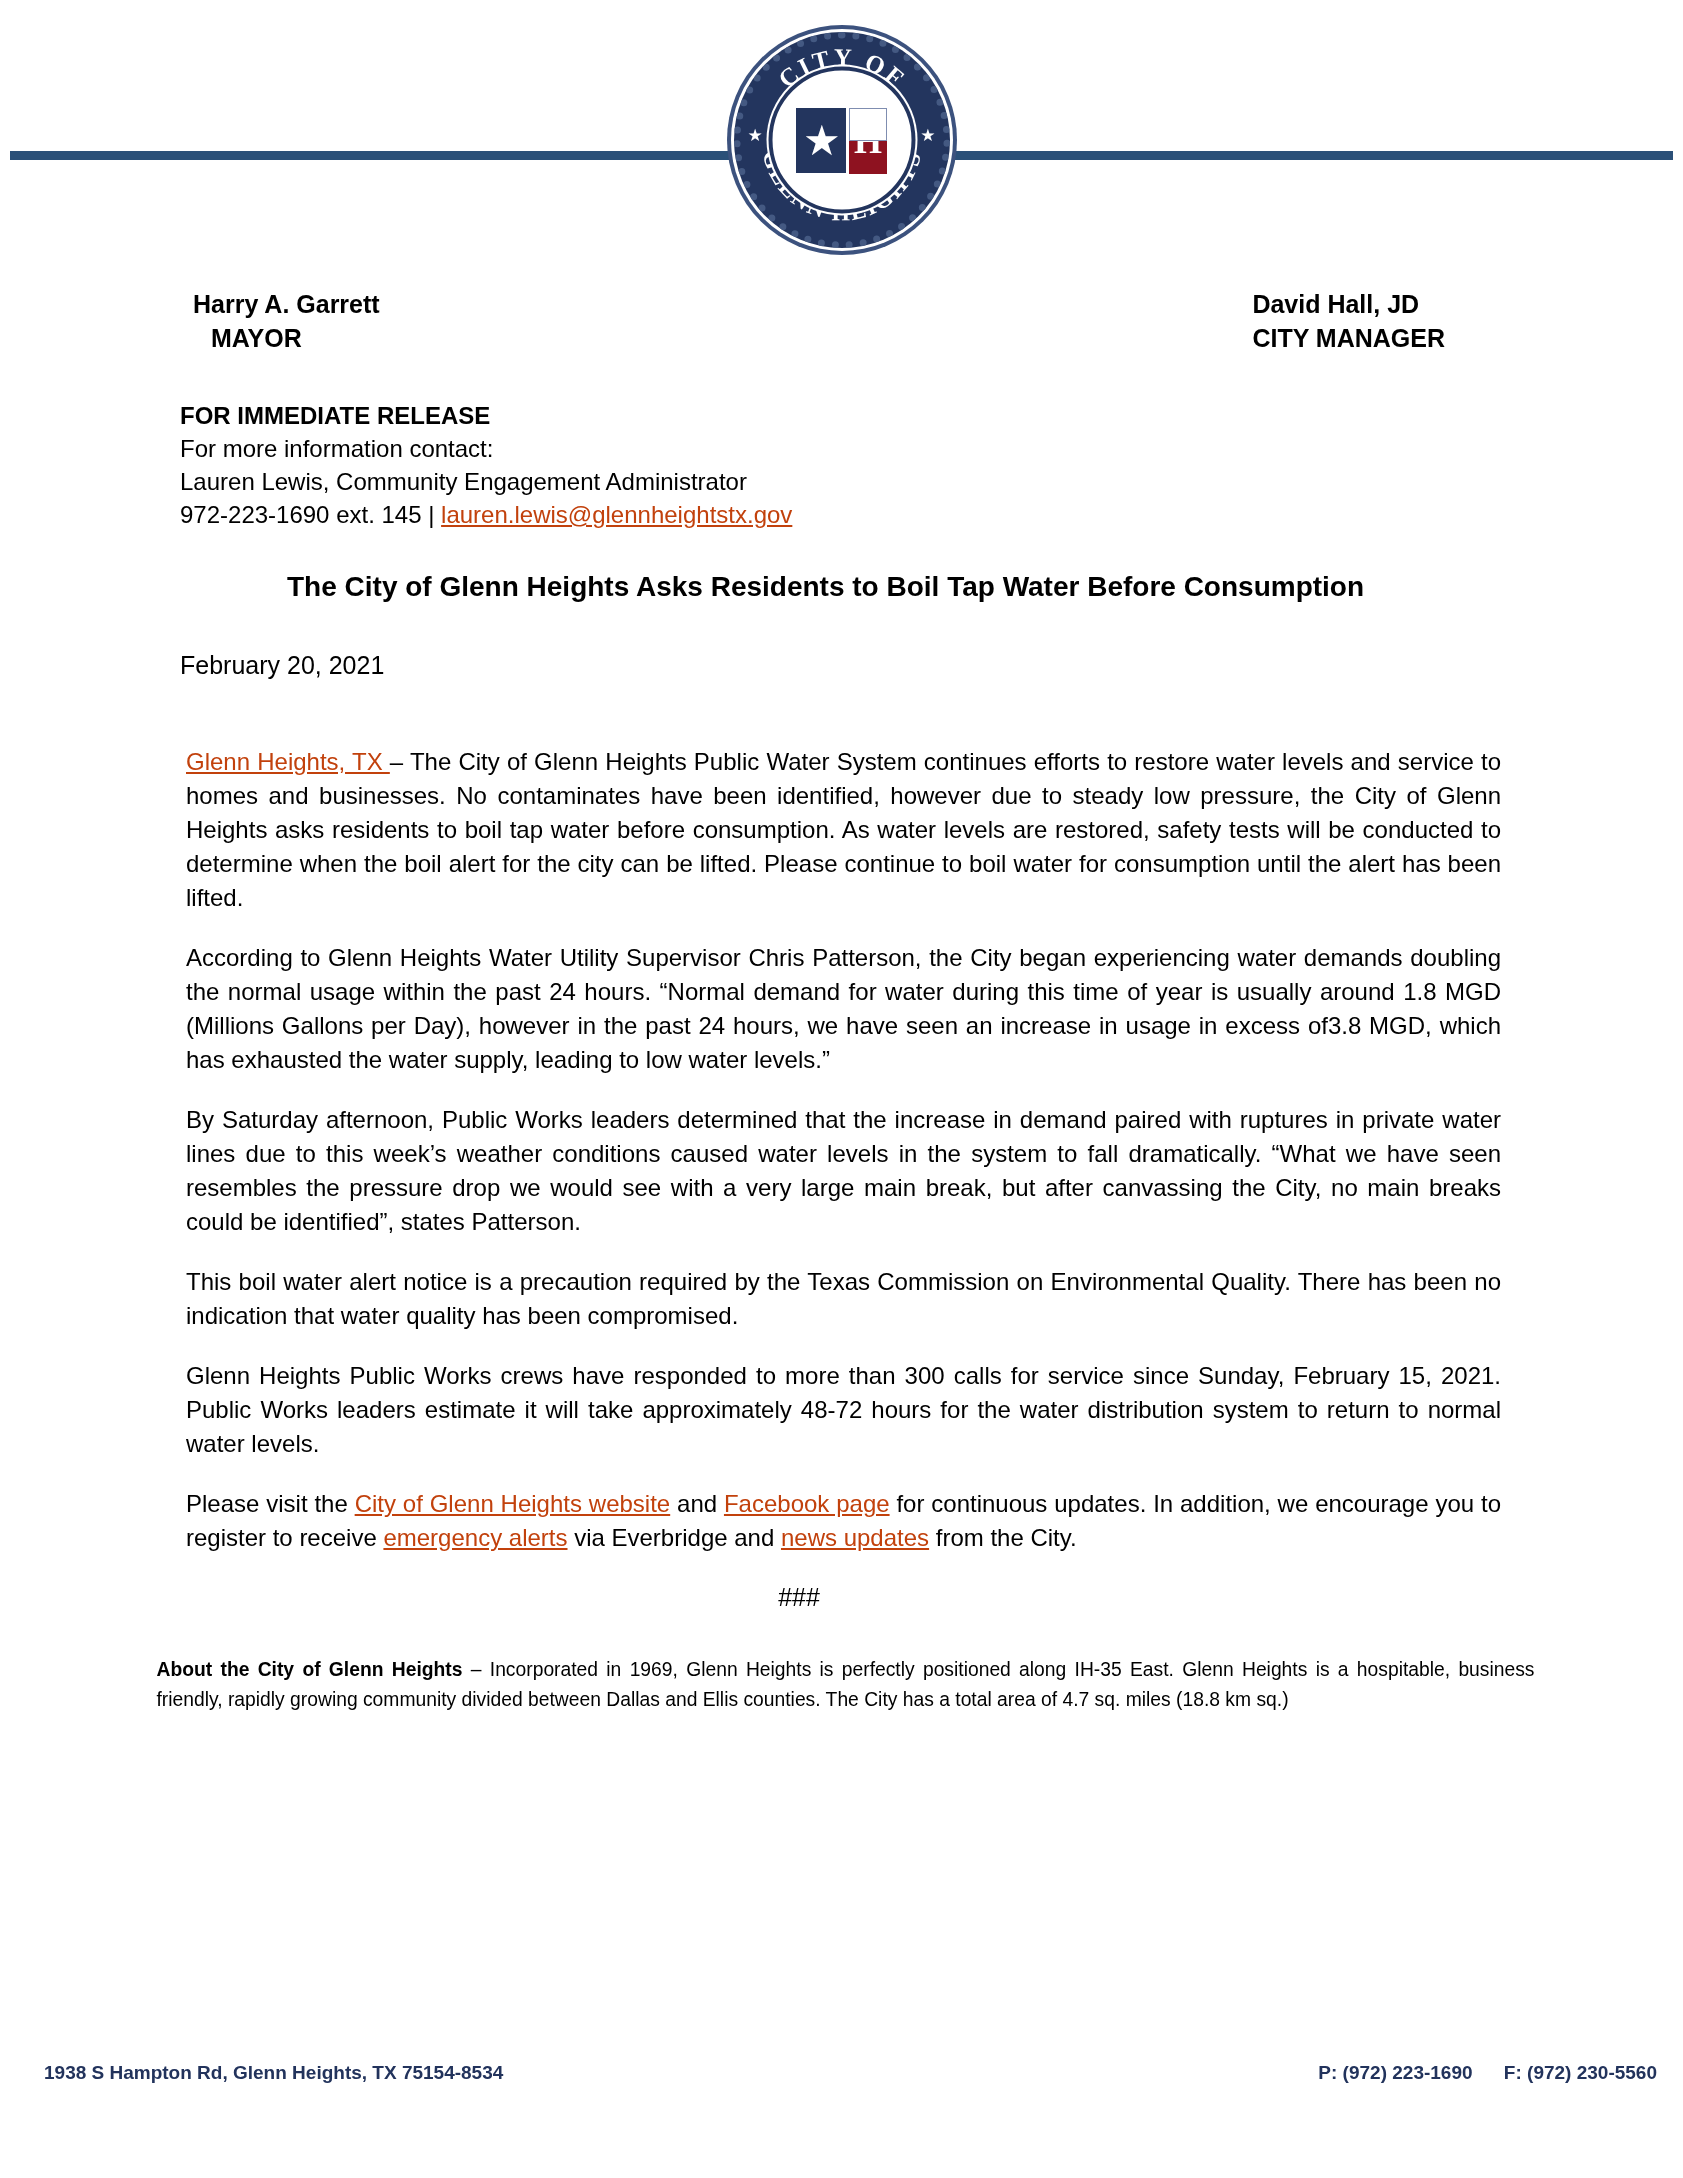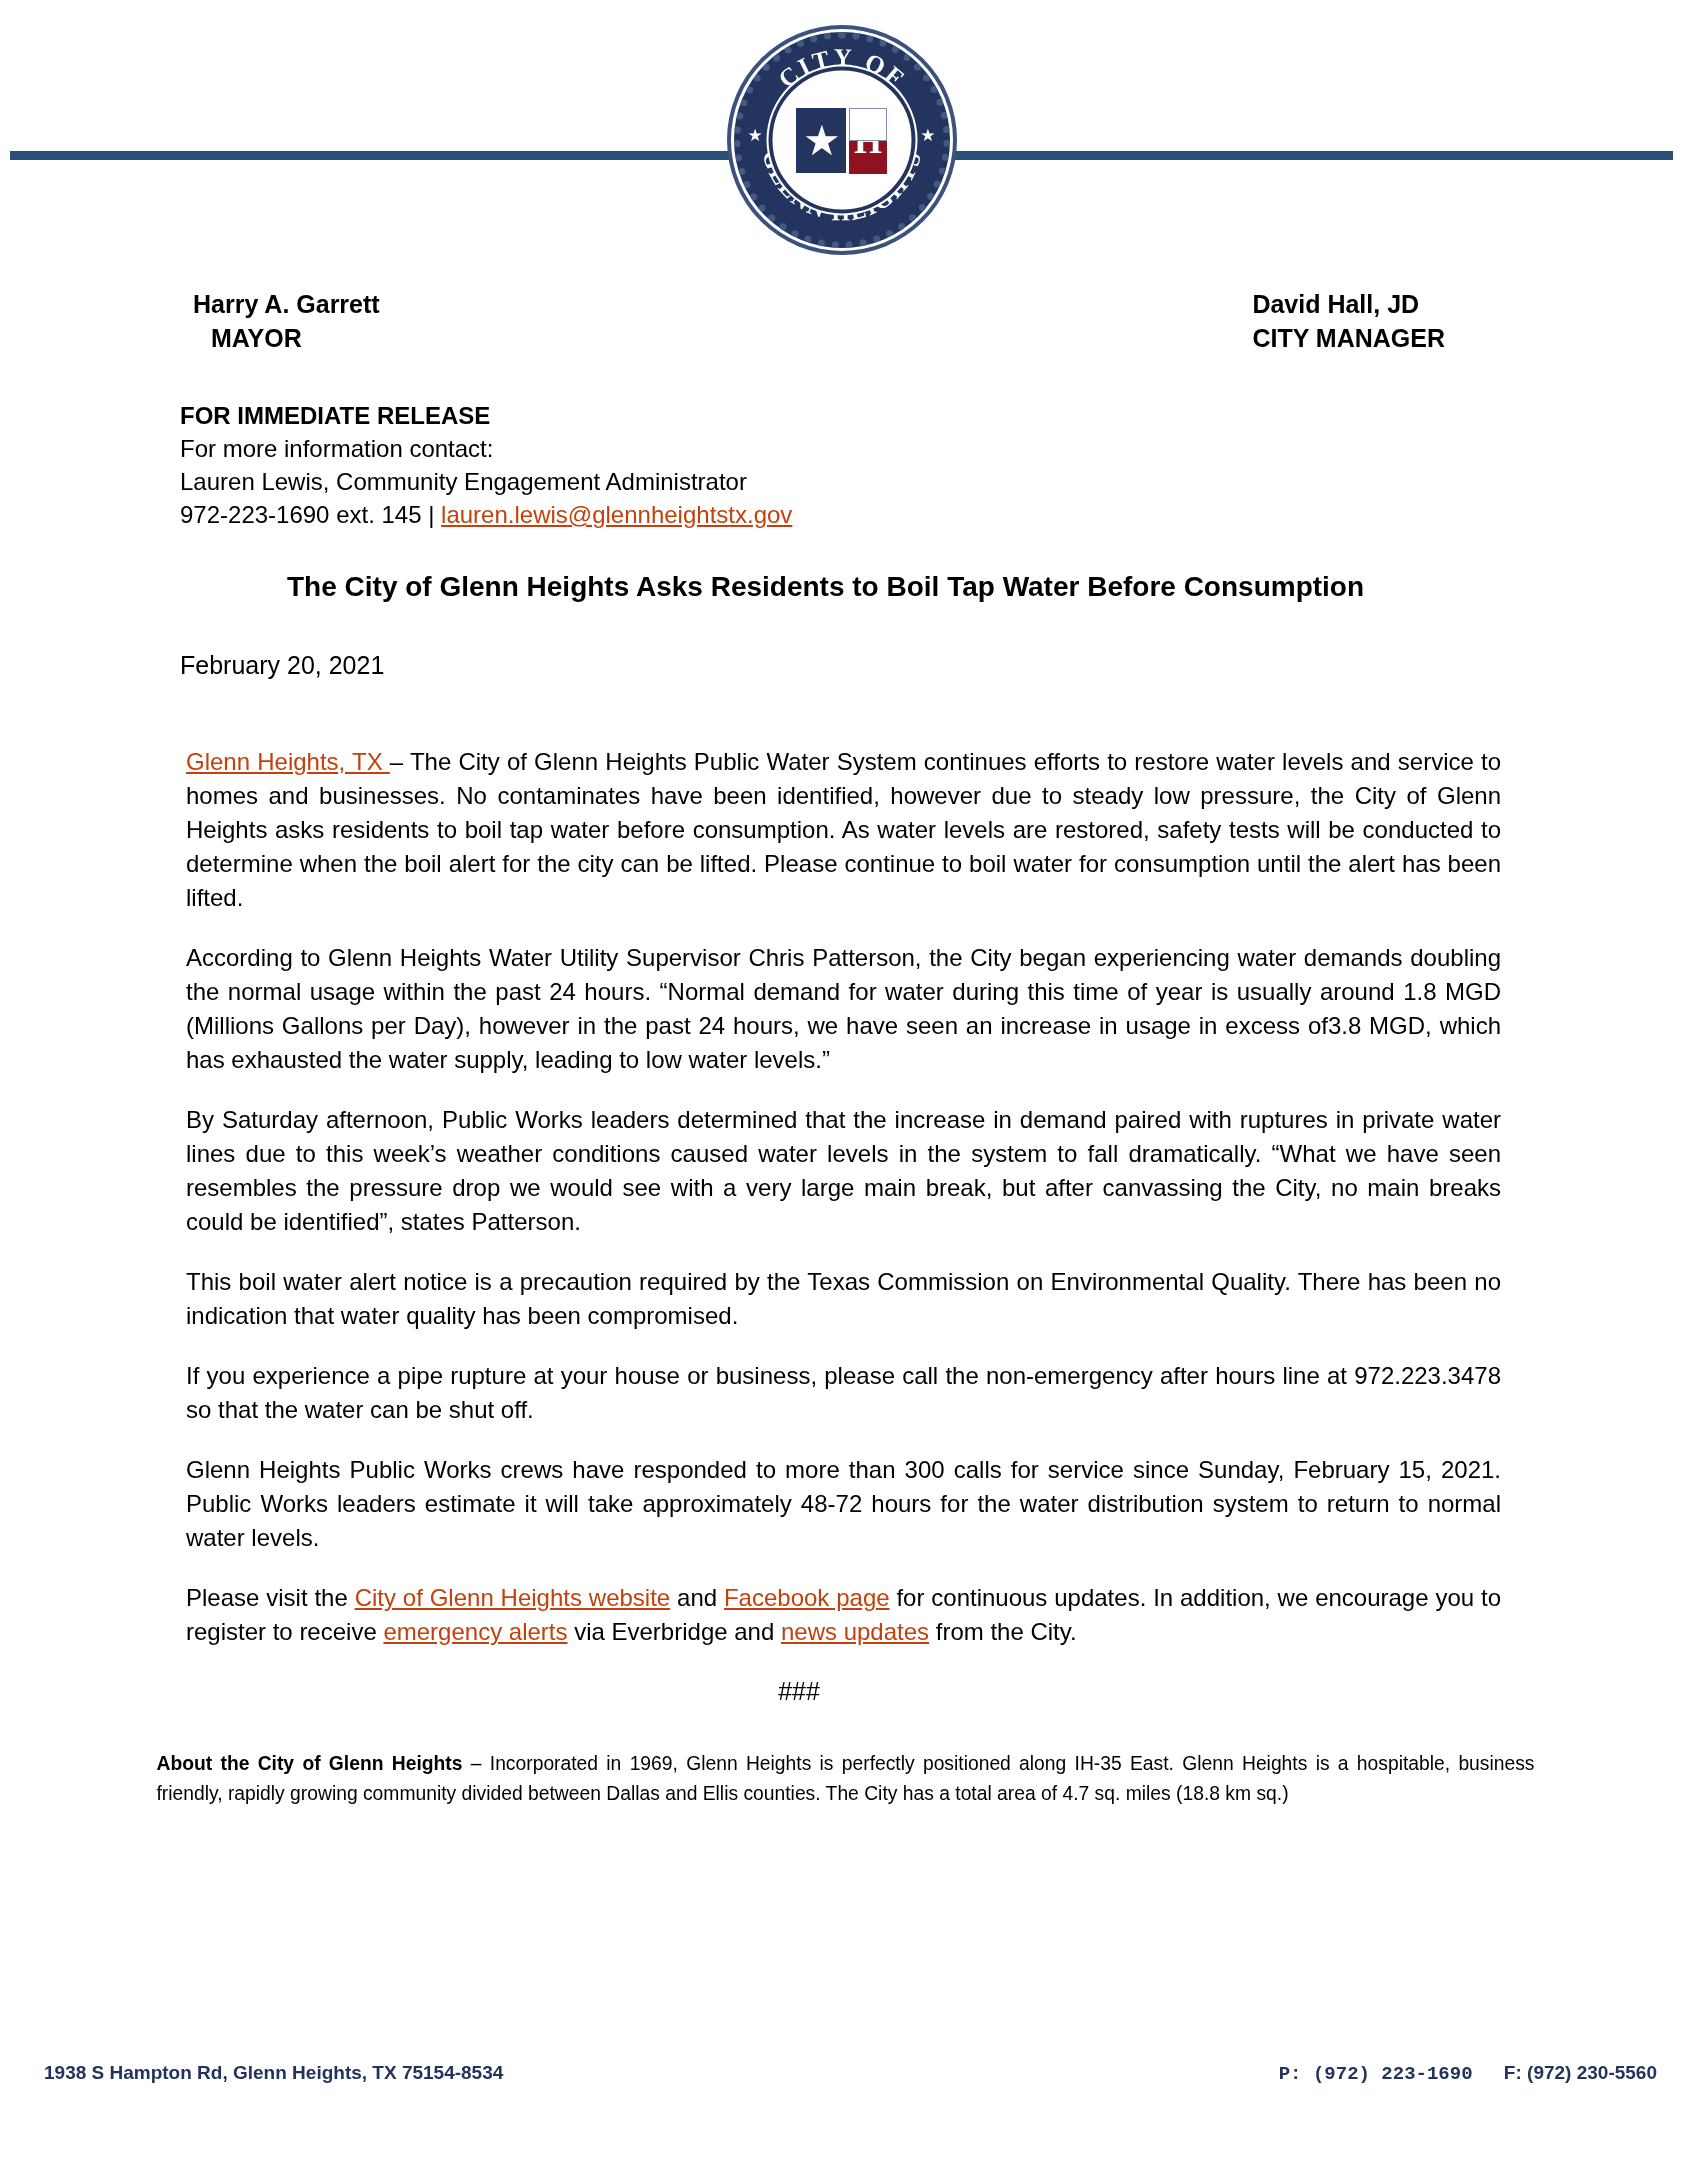--- a/index.html
+++ b/index.html
@@ -233,21 +233,21 @@
     top: 2057px;
     display: flex;
     justify-content: space-between;
     padding: 0 26px 0 44px;
     color: #22335c;
     font-weight: bold;
     font-size: 19px;
     line-height: 32px;
   }
   .footer .phones span { margin-left: 26px; }
-  .footer .phones span:first-child { margin-left: 0; font-family: Liberation Mono, monospace; }
+  .footer .phones span:first-child { margin-left: 0; }
 </style>
 </head>
 <body>
 
 <div class="masthead">
   <div class="rule"></div>
 
   <div class="seal-wrap">
     <div class="seal">
       <div class="seal-rope"></div>
@@ -308,21 +308,20 @@
 <div class="body-col">
 
   <p class="first"><a class="link" href="#">Glenn Heights, TX </a><span>– The City of Glenn Heights Public Water System continues efforts to restore water levels and service to homes and businesses. No contaminates have been identified, however due to steady low pressure, the City of Glenn Heights asks residents to boil tap water before consumption.  As water levels are restored, safety tests will be conducted to determine when the boil alert for the city can be lifted. Please continue to boil water for consumption until the alert has been lifted.</span></p>
 
   <p>According to Glenn Heights Water Utility Supervisor Chris Patterson, the City began experiencing water demands doubling the normal usage within the past 24 hours. “Normal demand for water during this time of year is usually around 1.8 MGD (Millions Gallons per Day), however in the past 24 hours, we have seen an increase in usage in excess of3.8 MGD, which has exhausted the water supply, leading to low water levels.”</p>
 
   <p>By Saturday afternoon, Public Works leaders determined that the increase in demand paired with ruptures in private water lines due to this week’s weather conditions caused water levels in the system to fall dramatically. “What we have seen resembles the pressure drop we would see with a very large main break, but after canvassing the City, no main breaks could be identified”, states Patterson.</p>
 
   <p>This boil water alert notice is a precaution required by the Texas Commission on Environmental Quality. There has been no indication that water quality has been compromised.</p>
 
-  <p>If you experience a pipe rupture at your house or business, please call the non-emergency after hours line at 972.223.3478 so that the water can be shut off.</p>
 
   <p>Glenn Heights Public Works crews have responded to more than 300 calls for service since Sunday, February 15, 2021.  Public Works leaders estimate it will take approximately 48-72 hours for the water distribution system to return to normal water levels.</p>
 
   <p class="last"><span>Please visit the </span><a class="link" href="#">City of Glenn Heights website</a><span> and </span><a class="link" href="#">Facebook page</a><span> for continuous updates.  In addition, we encourage you to register to receive </span><a class="link" href="#">emergency alerts</a><span> via Everbridge and </span><a class="link" href="#">news updates</a><span> from the City.</span></p>
 
   <div class="hashes">###</div>
 </div>
 
 <div class="about"><b>About the City of Glenn Heights</b><span> – Incorporated in 1969, Glenn Heights is perfectly positioned along IH-35 East. Glenn Heights is a hospitable, business friendly, rapidly growing community divided between Dallas and Ellis counties. The City has a total area of 4.7 sq. miles (18.8 km sq.)</span></div>
 

